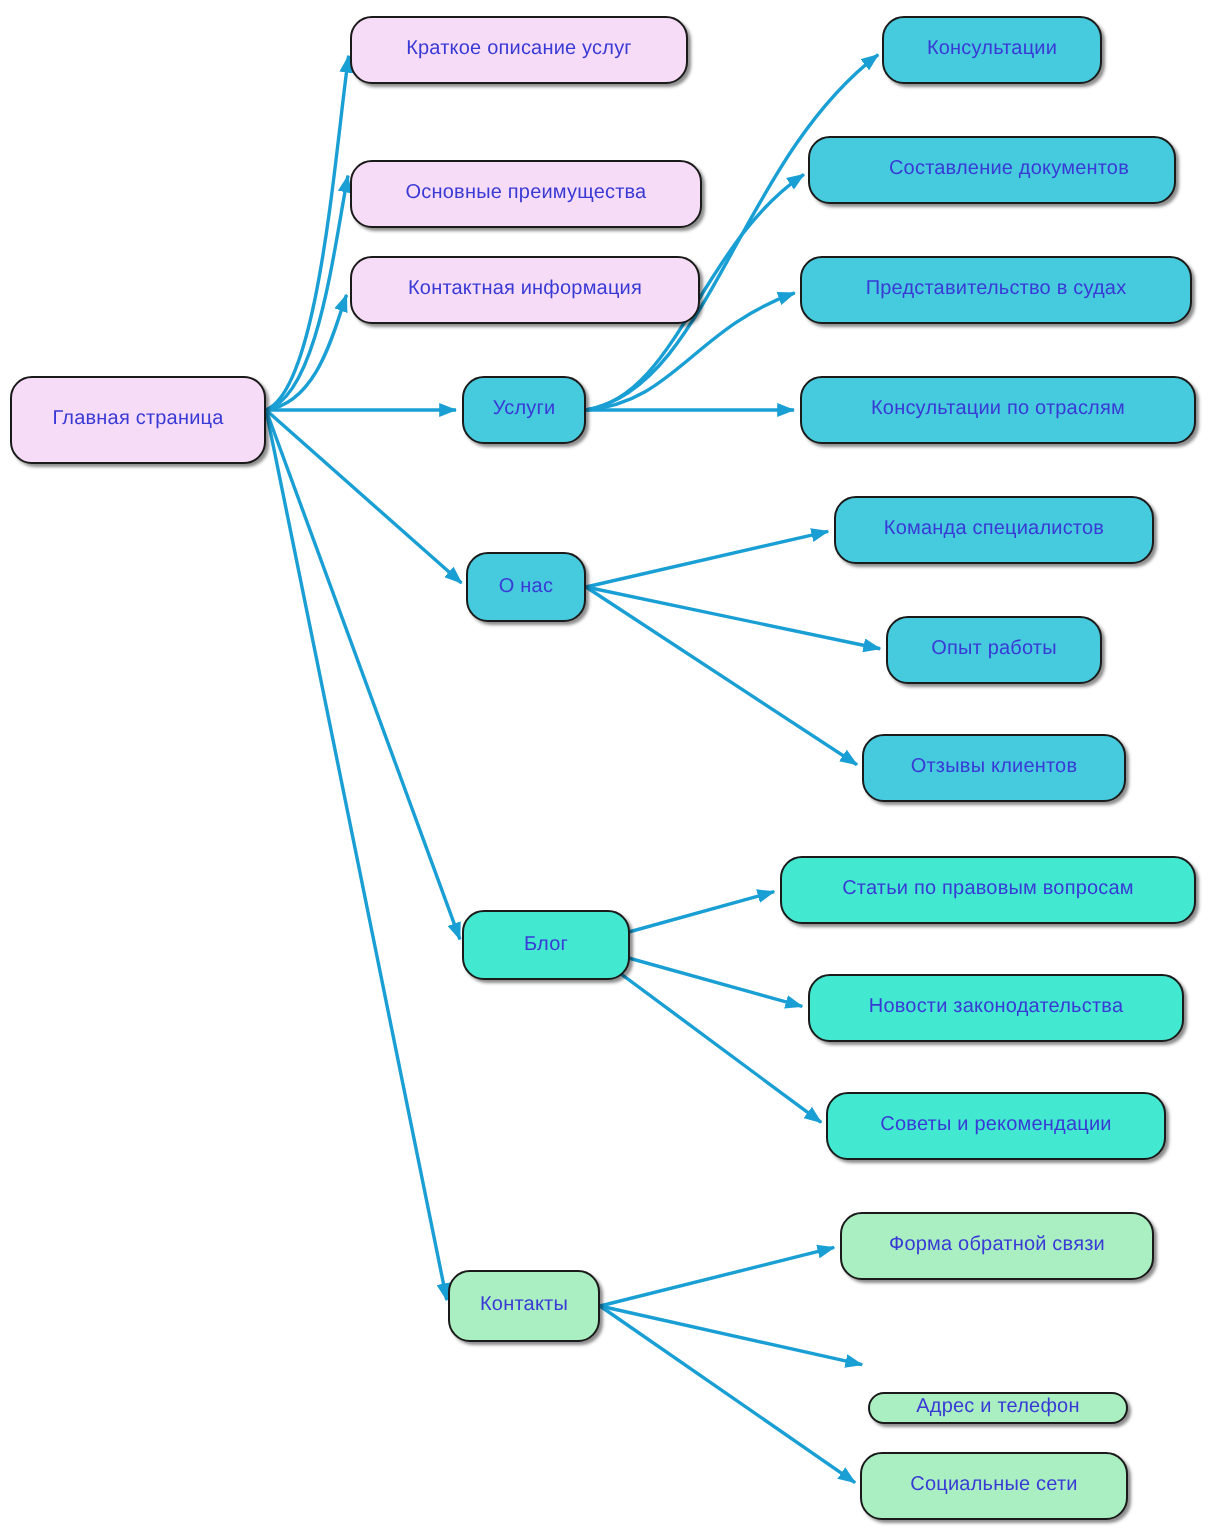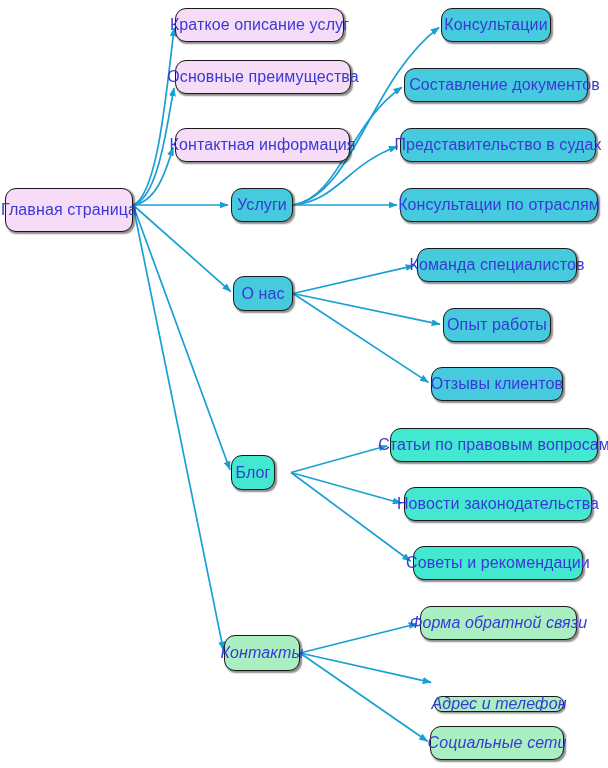--- a/index.html
+++ b/index.html
@@ -10,30 +10,30 @@
   }
   #canvas{position:relative;width:608px;height:768px;background:#ffffff;}
   #edge-layer{position:absolute;left:0;top:0;width:608px;height:768px;}
   .node{
     position:absolute;
     box-sizing:border-box;
     display:flex;align-items:center;justify-content:center;
     border:1.4px solid #1a1a1a;
     border-radius:11px;
     color:#3939d6;
-    font-size:16px;
+    font-size:10px;
     line-height:1;
     white-space:nowrap;
     letter-spacing:.1px;
     box-shadow:1.5px 1.5px 1.6px rgba(0,0,0,.45);
   }
   .n-pink{background:#f6dcf6;}
   .n-cyan{background:#46cadd;}
   .n-turq{background:#43e8d0;}
-  .n-green{background:#a9efc1;font-style:italic;}
+  .n-green{background:#a9efc1;}
 </style>
 </head>
 <body>
 
 <div id="canvas">
   <svg id="edge-layer" viewBox="0 0 608 768" xmlns="http://www.w3.org/2000/svg">
     <defs>
       <marker id="arrow" markerWidth="9" markerHeight="7" refX="8.4" refY="3.5" orient="auto" markerUnits="userSpaceOnUse">
         <path d="M0,0 L9,3.5 L0,7 z" fill="#1a9fd4"></path>
       </marker>
@@ -61,21 +61,21 @@
         <path d="M 300 653 L 427.5334234250687 741.2923700635091" fill="none" stroke="#1a9fd4" stroke-width="1.7" marker-end="url(#arrow)"></path>
       </g>
   </svg>
   <div id="nodes">
       <div class="node n-pink" style="left: 5px; top: 188px; width: 128px; height: 44px;">
         <span>Главная страница</span>
       </div>
       <div class="node n-pink" style="left: 175px; top: 8px; width: 169px; height: 34px;">
         <span>Краткое описание услуг</span>
       </div>
-      <div class="node n-pink" style="left: 175px; top: 60px; width: 176px; height: 34px;">
+      <div class="node n-pink" style="left: 175px; top: 80px; width: 176px; height: 34px;">
         <span>Основные преимущества</span>
       </div>
       <div class="node n-pink" style="left: 175px; top: 128px; width: 175px; height: 34px;">
         <span>Контактная информация</span>
       </div>
       <div class="node n-cyan" style="left: 231px; top: 188px; width: 62px; height: 34px;">
         <span>Услуги</span>
       </div>
       <div class="node n-cyan" style="left: 441px; top: 8px; width: 110px; height: 34px;">
         <span>Консультации</span>
@@ -94,21 +94,21 @@
       </div>
       <div class="node n-cyan" style="left: 417px; top: 248px; width: 160px; height: 34px;">
         <span>Команда специалистов</span>
       </div>
       <div class="node n-cyan" style="left: 443px; top: 308px; width: 108px; height: 34px;">
         <span>Опыт работы</span>
       </div>
       <div class="node n-cyan" style="left: 431px; top: 367px; width: 132px; height: 34px;">
         <span>Отзывы клиентов</span>
       </div>
-      <div class="node n-turq" style="left: 231px; top: 455px; width: 44px; height: 35px;">
+      <div class="node n-turq" style="left: 231px; top: 455px; width: 84px; height: 35px;">
         <span>Блог</span>
       </div>
       <div class="node n-turq" style="left: 390px; top: 428px; width: 208px; height: 34px;">
         <span>Статьи по правовым вопросам</span>
       </div>
       <div class="node n-turq" style="left: 404px; top: 487px; width: 188px; height: 34px;">
         <span>Новости законодательства</span>
       </div>
       <div class="node n-turq" style="left: 413px; top: 546px; width: 170px; height: 34px;">
         <span>Советы и рекомендации</span>

